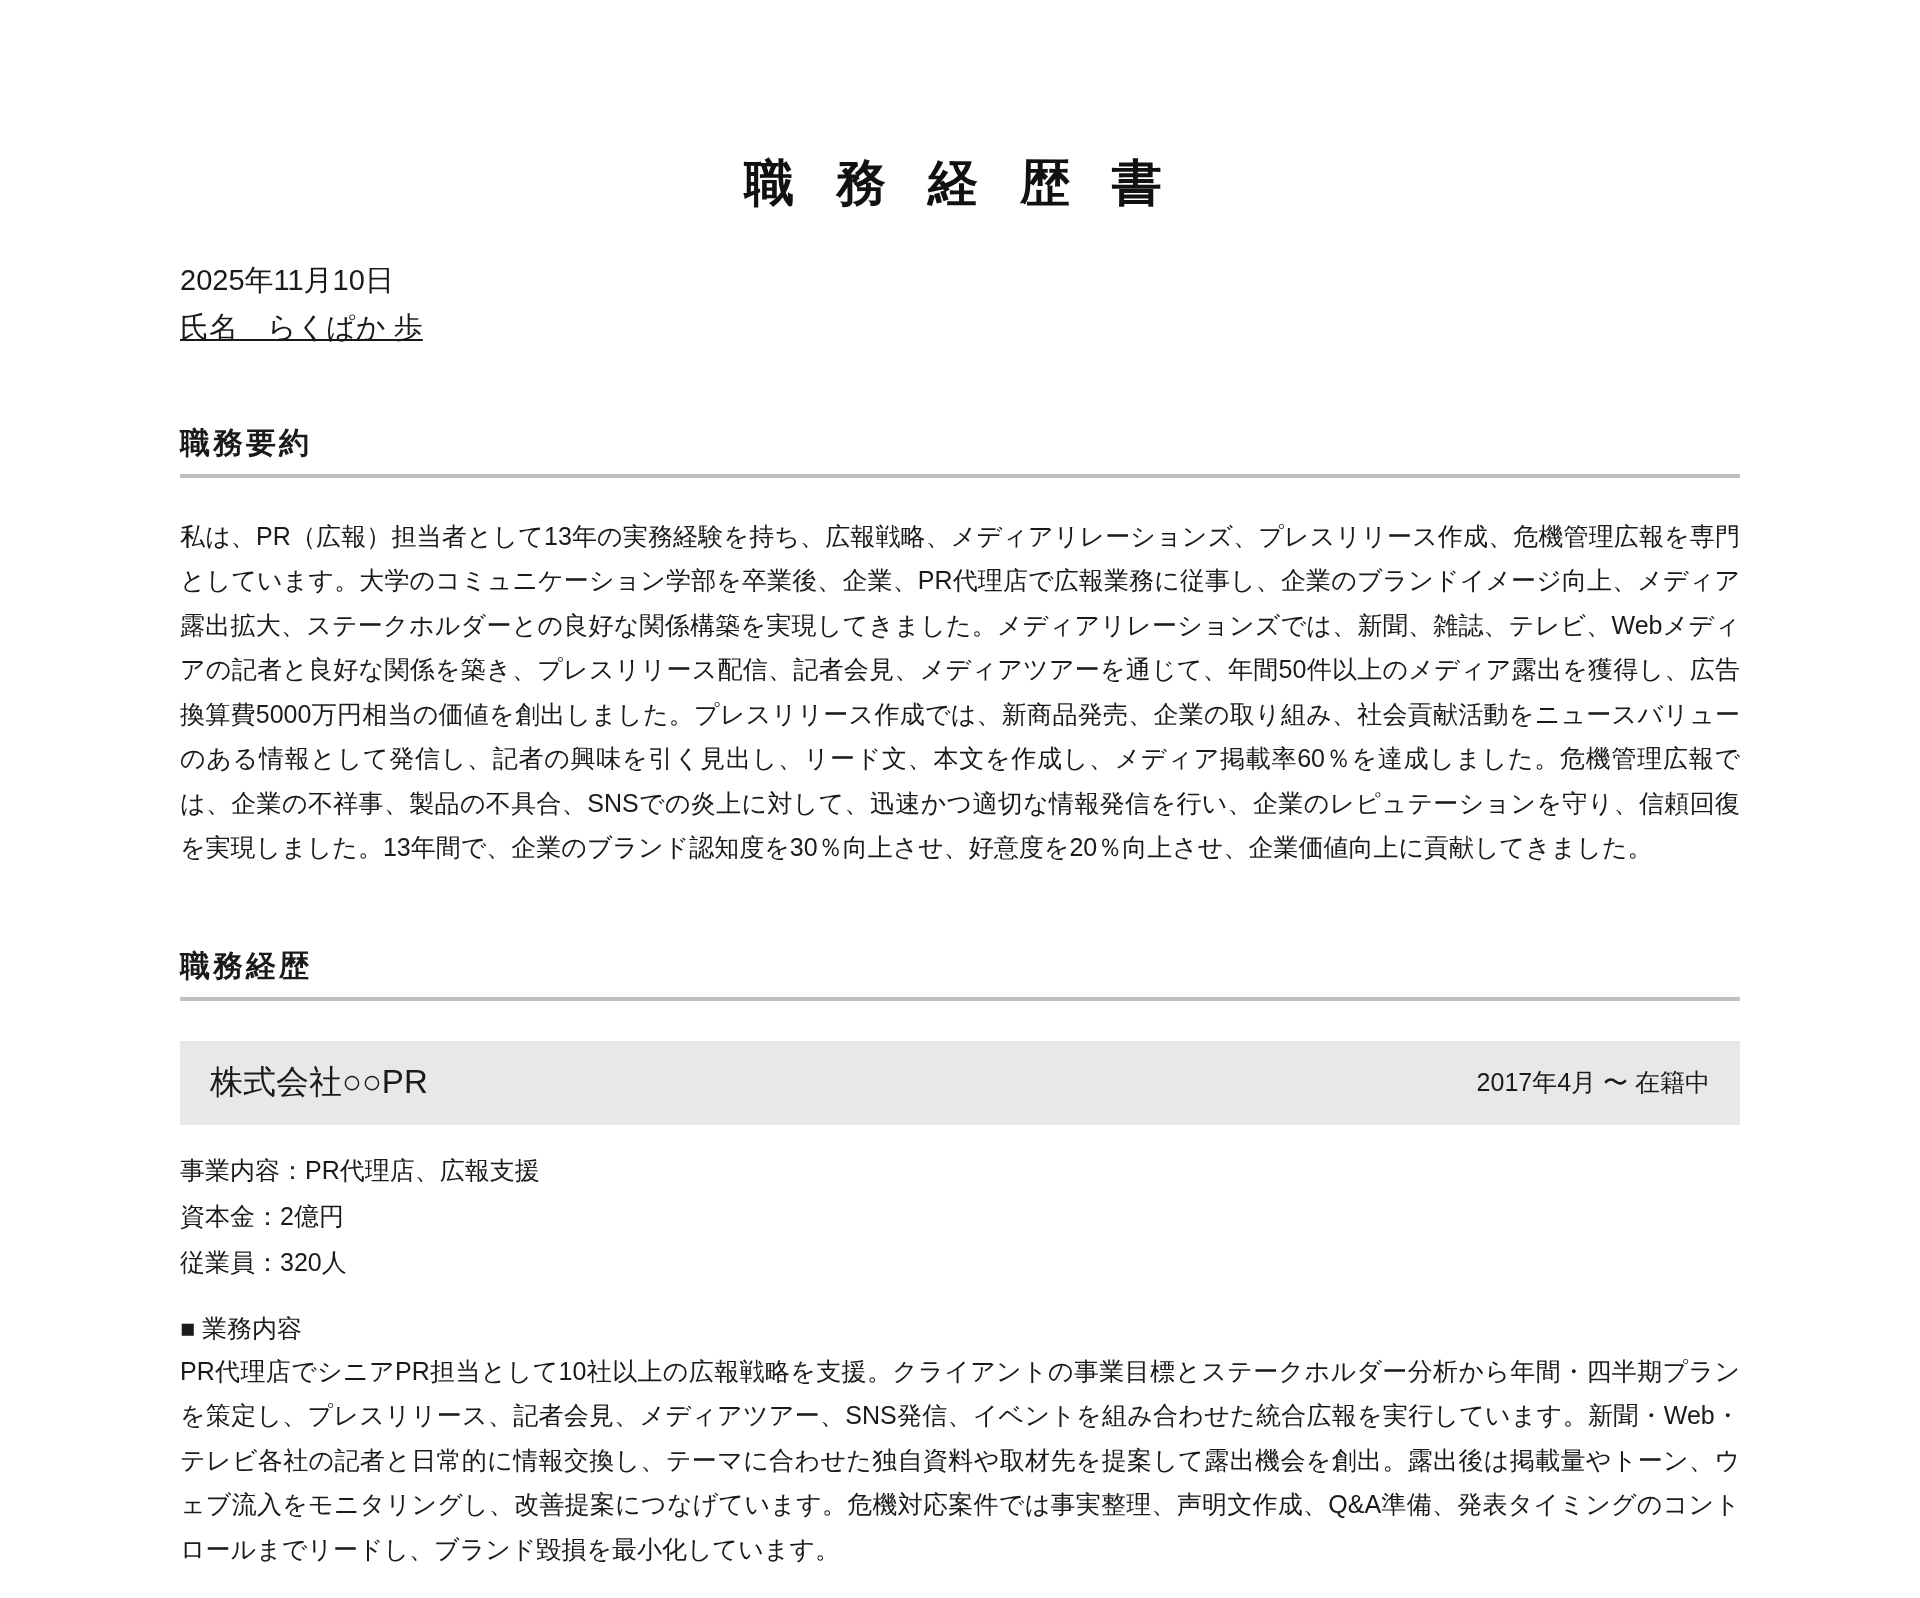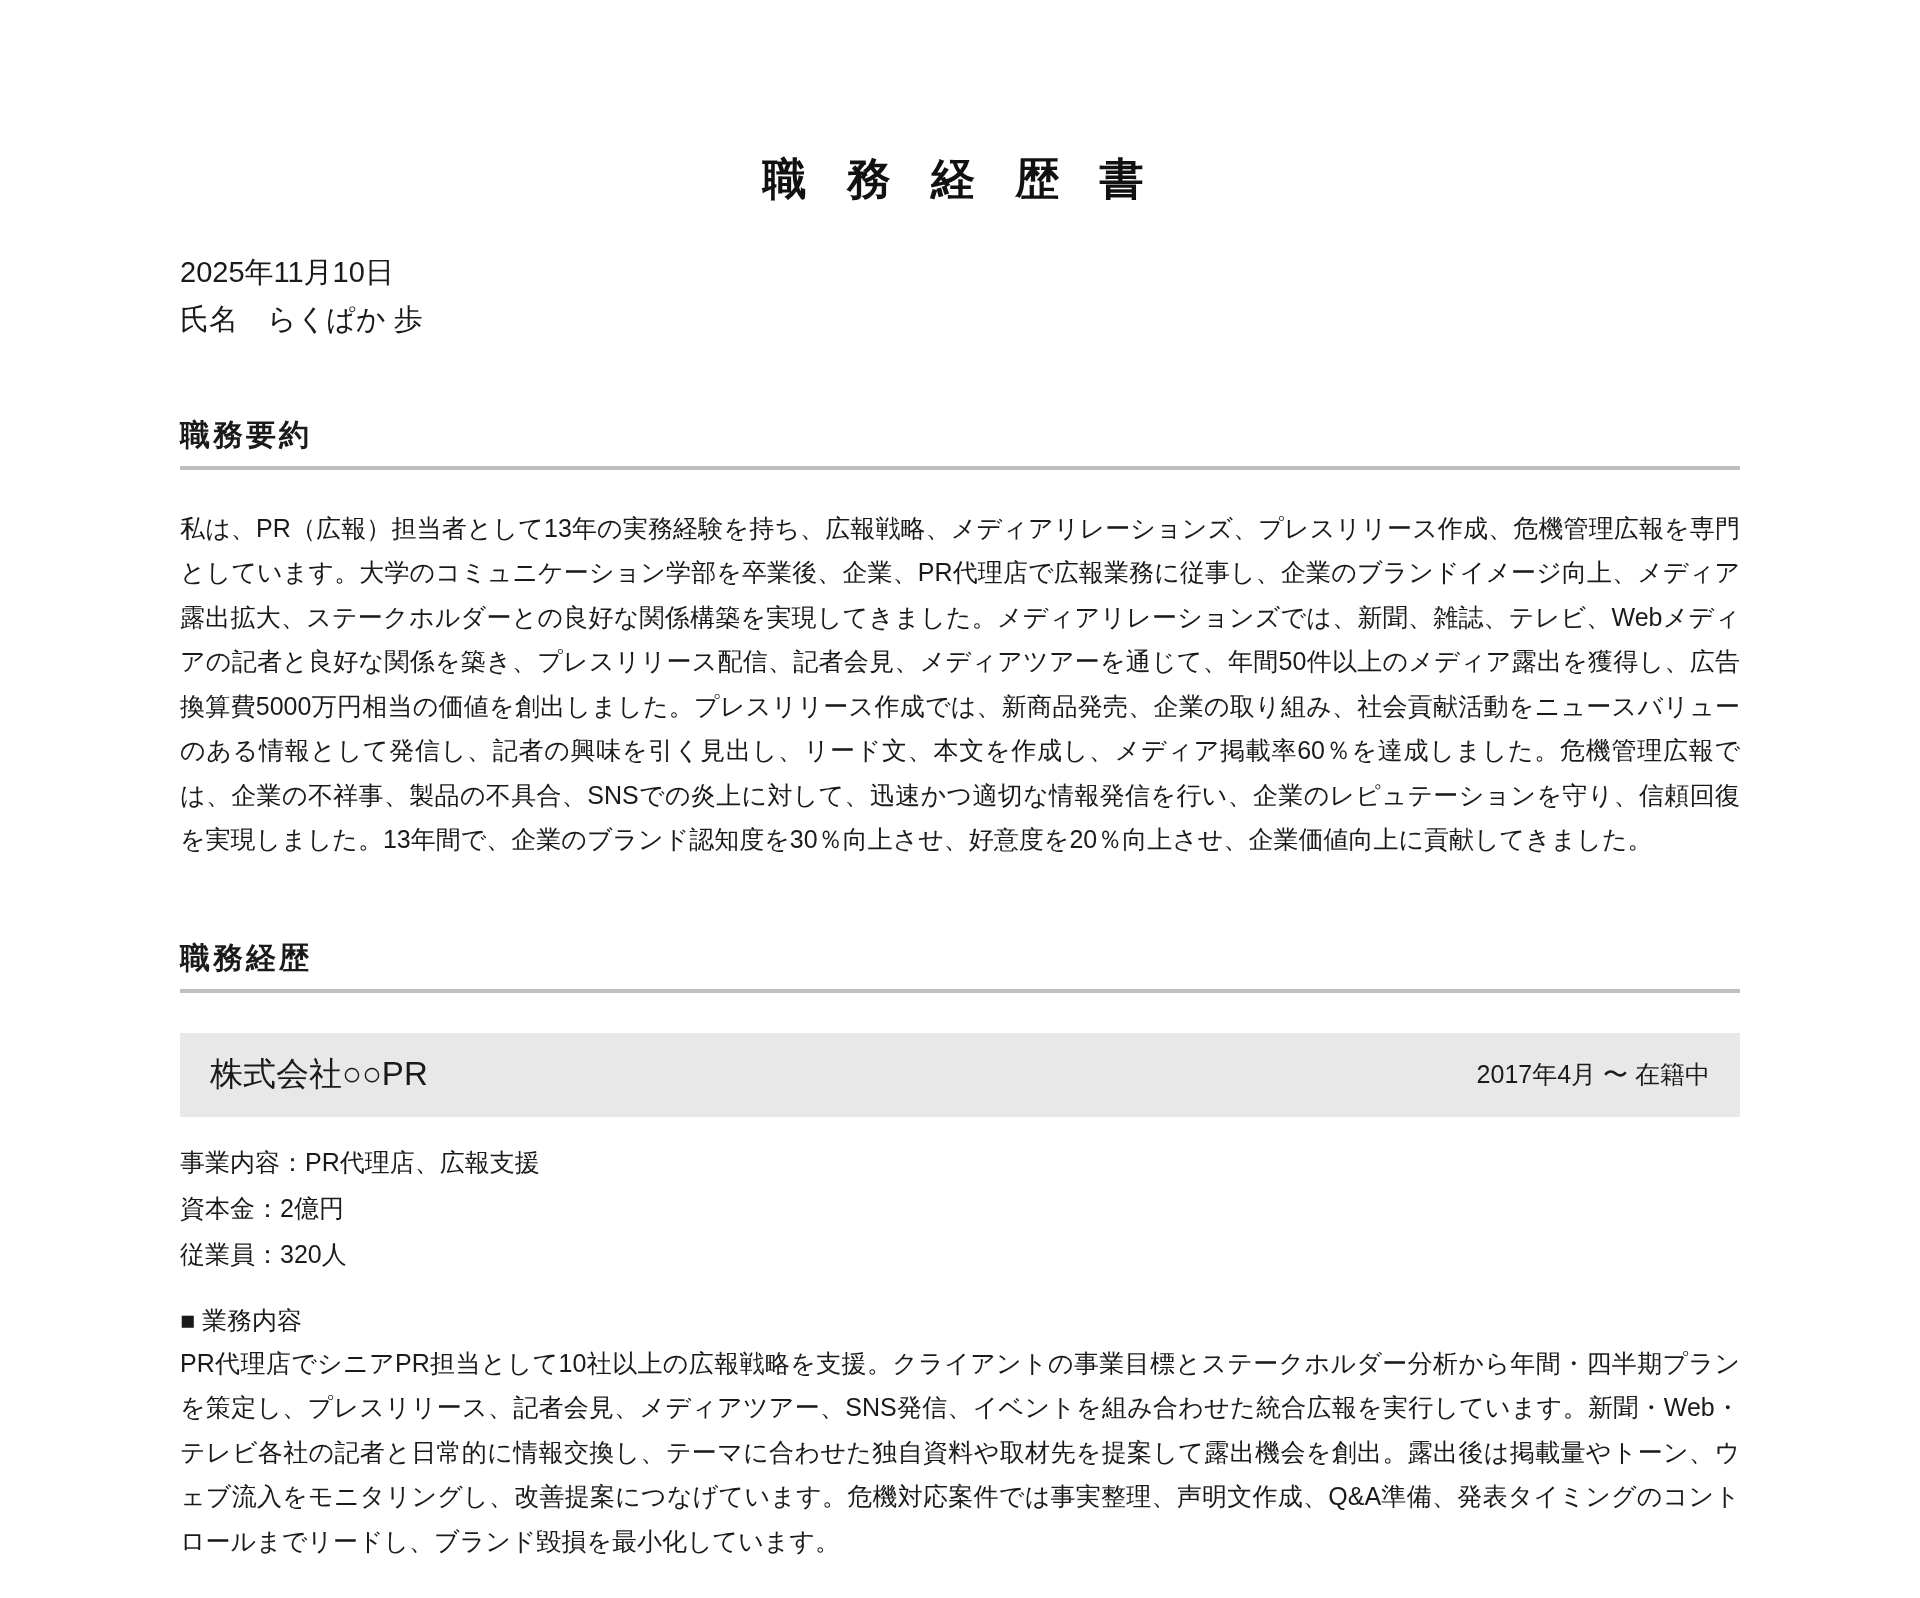--- a/index.html
+++ b/index.html
@@ -16,36 +16,37 @@
   }
   .page {
     position: relative;
     width: 1920px;
     height: 1598px;
     box-sizing: border-box;
     padding: 0 180px;
   }
   .doc-title {
     text-align: center;
-    font-size: 44px;
+    font-size: 50px;
     font-weight: 700;
     letter-spacing: 14px;
     margin: 0;
     padding-top: 150px;
     color: #111;
   }
   .meta {
     margin-top: 40px;
     text-align: left;
     font-size: 29px;
     line-height: 1.62;
     color: #1a1a1a;
   }
   .meta .name-row {
     white-space: pre;
+    text-decoration: underline;
   }
   .section {
     margin-top: 72px;
   }
   .section-heading {
     font-size: 30px;
     font-weight: 700;
     letter-spacing: 3px;
     color: #1a1a1a;
     margin: 0 0 10px 0;

